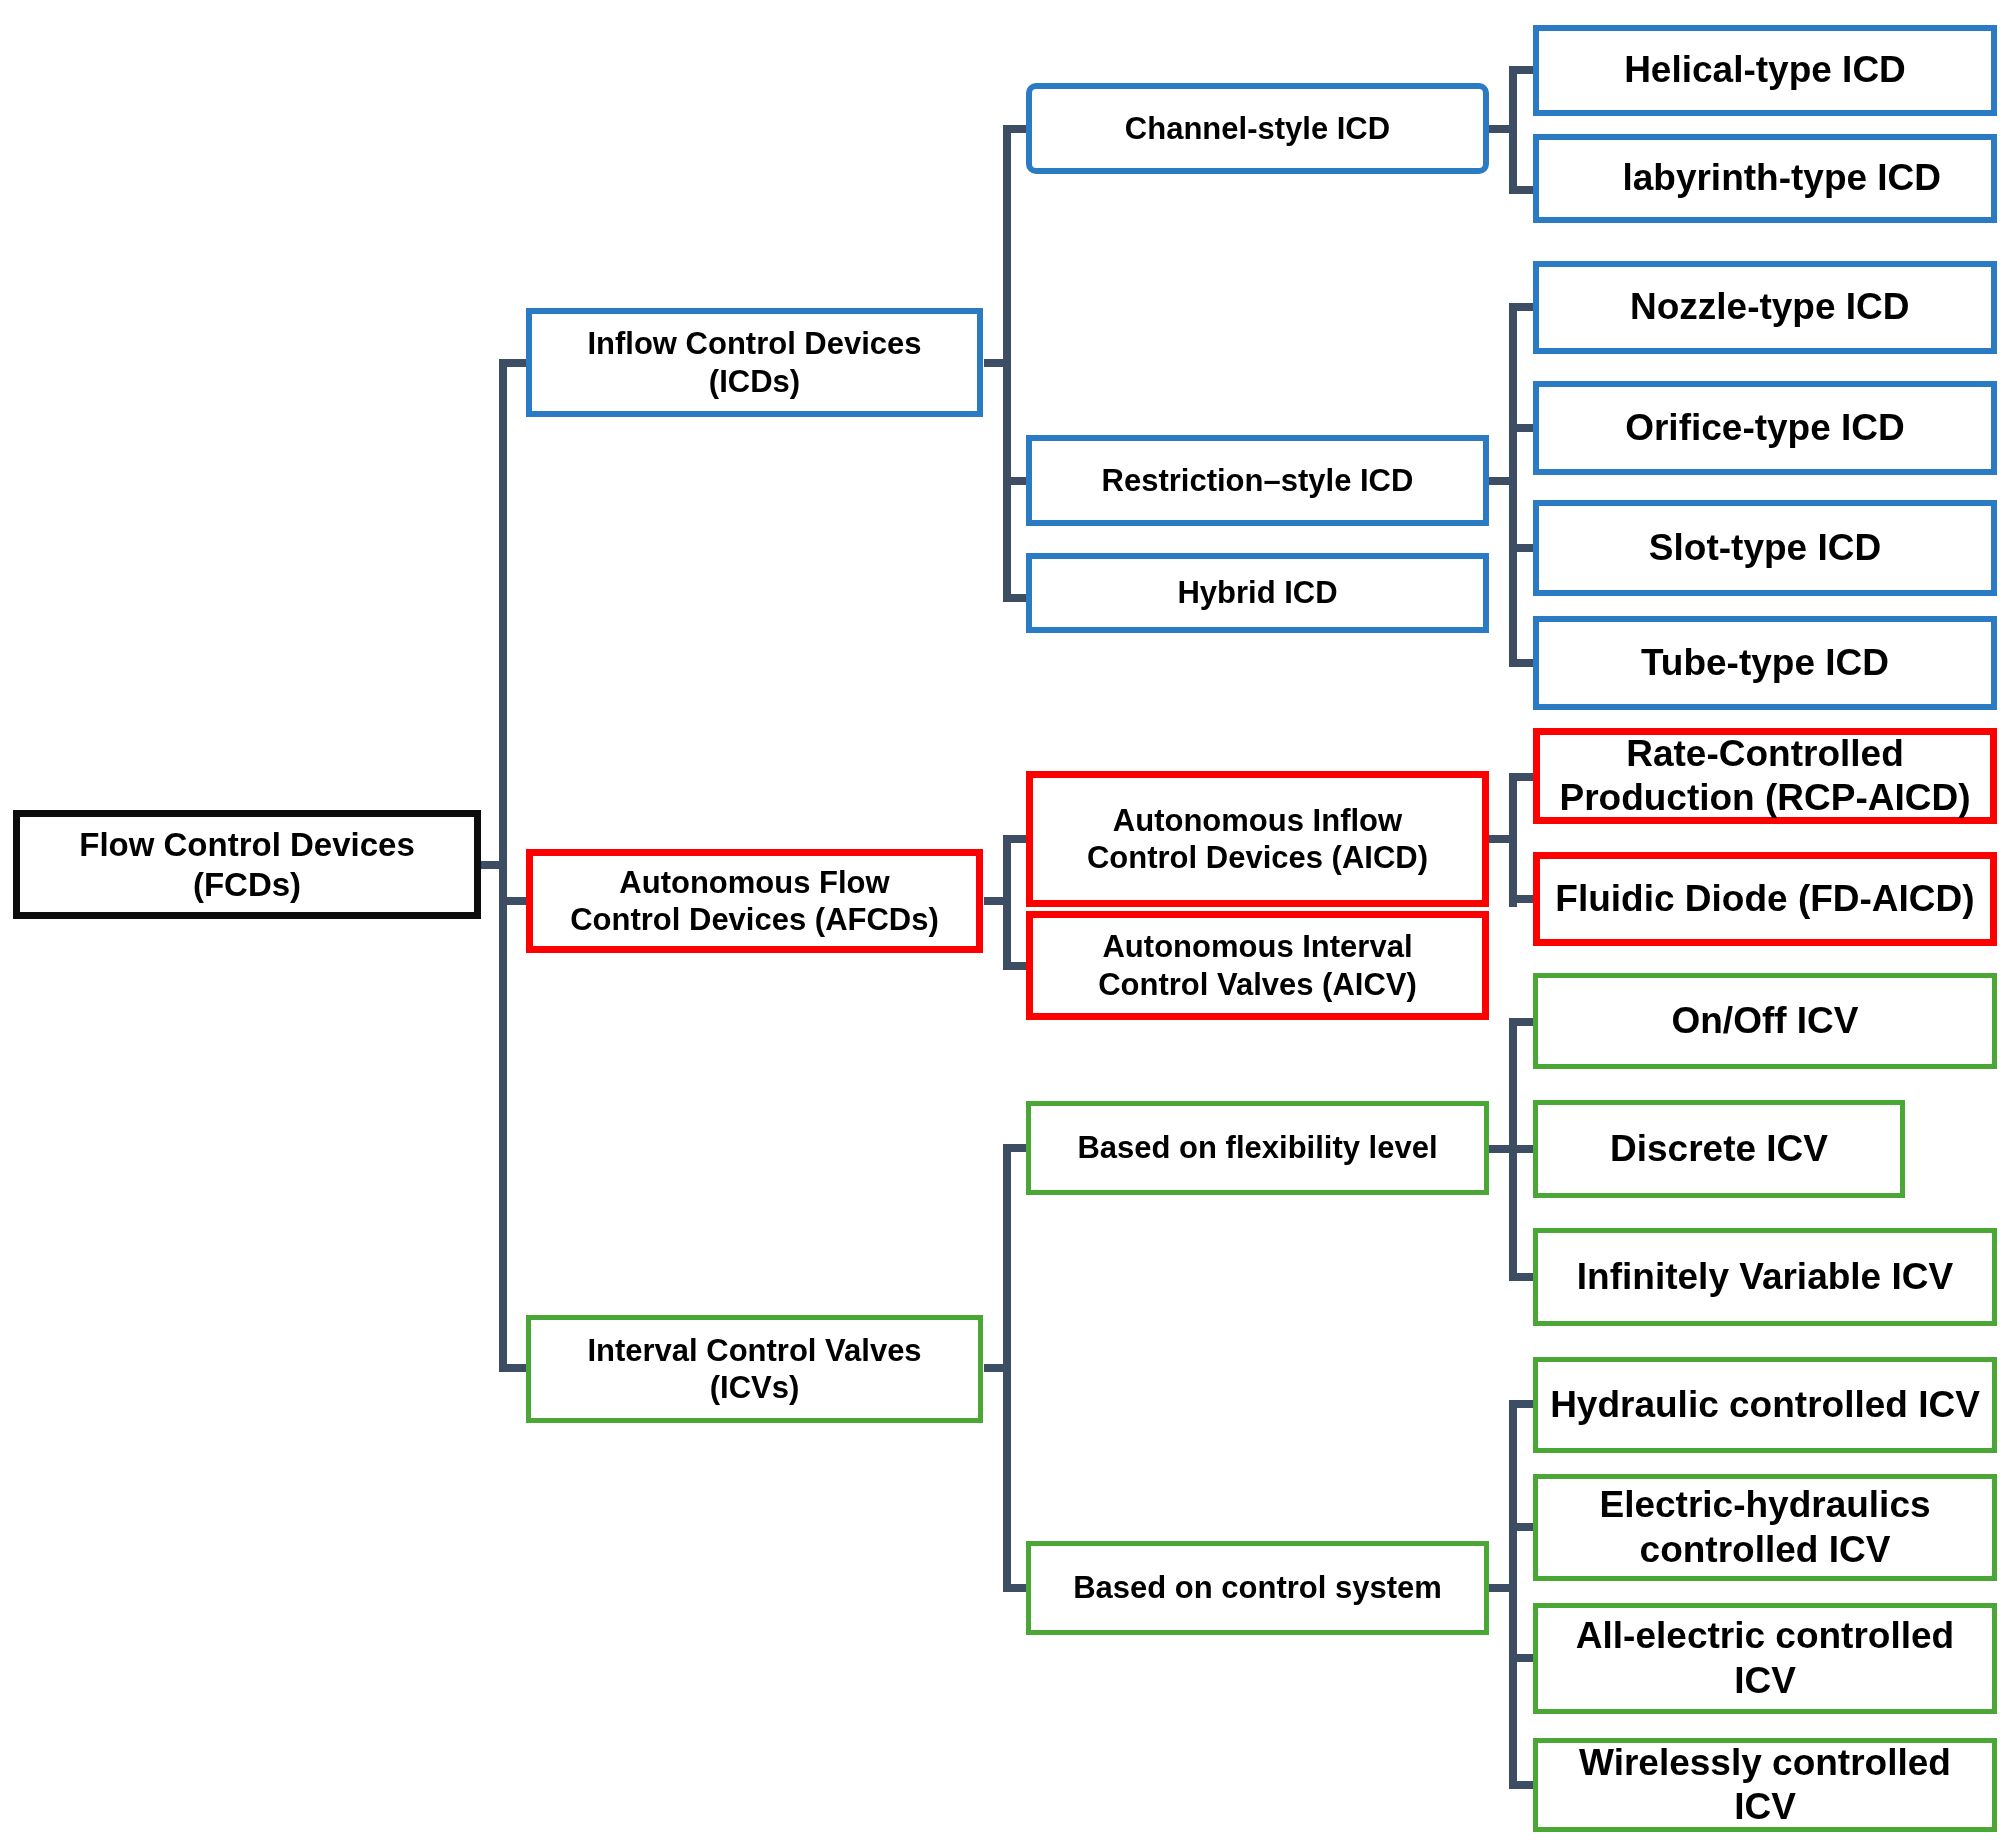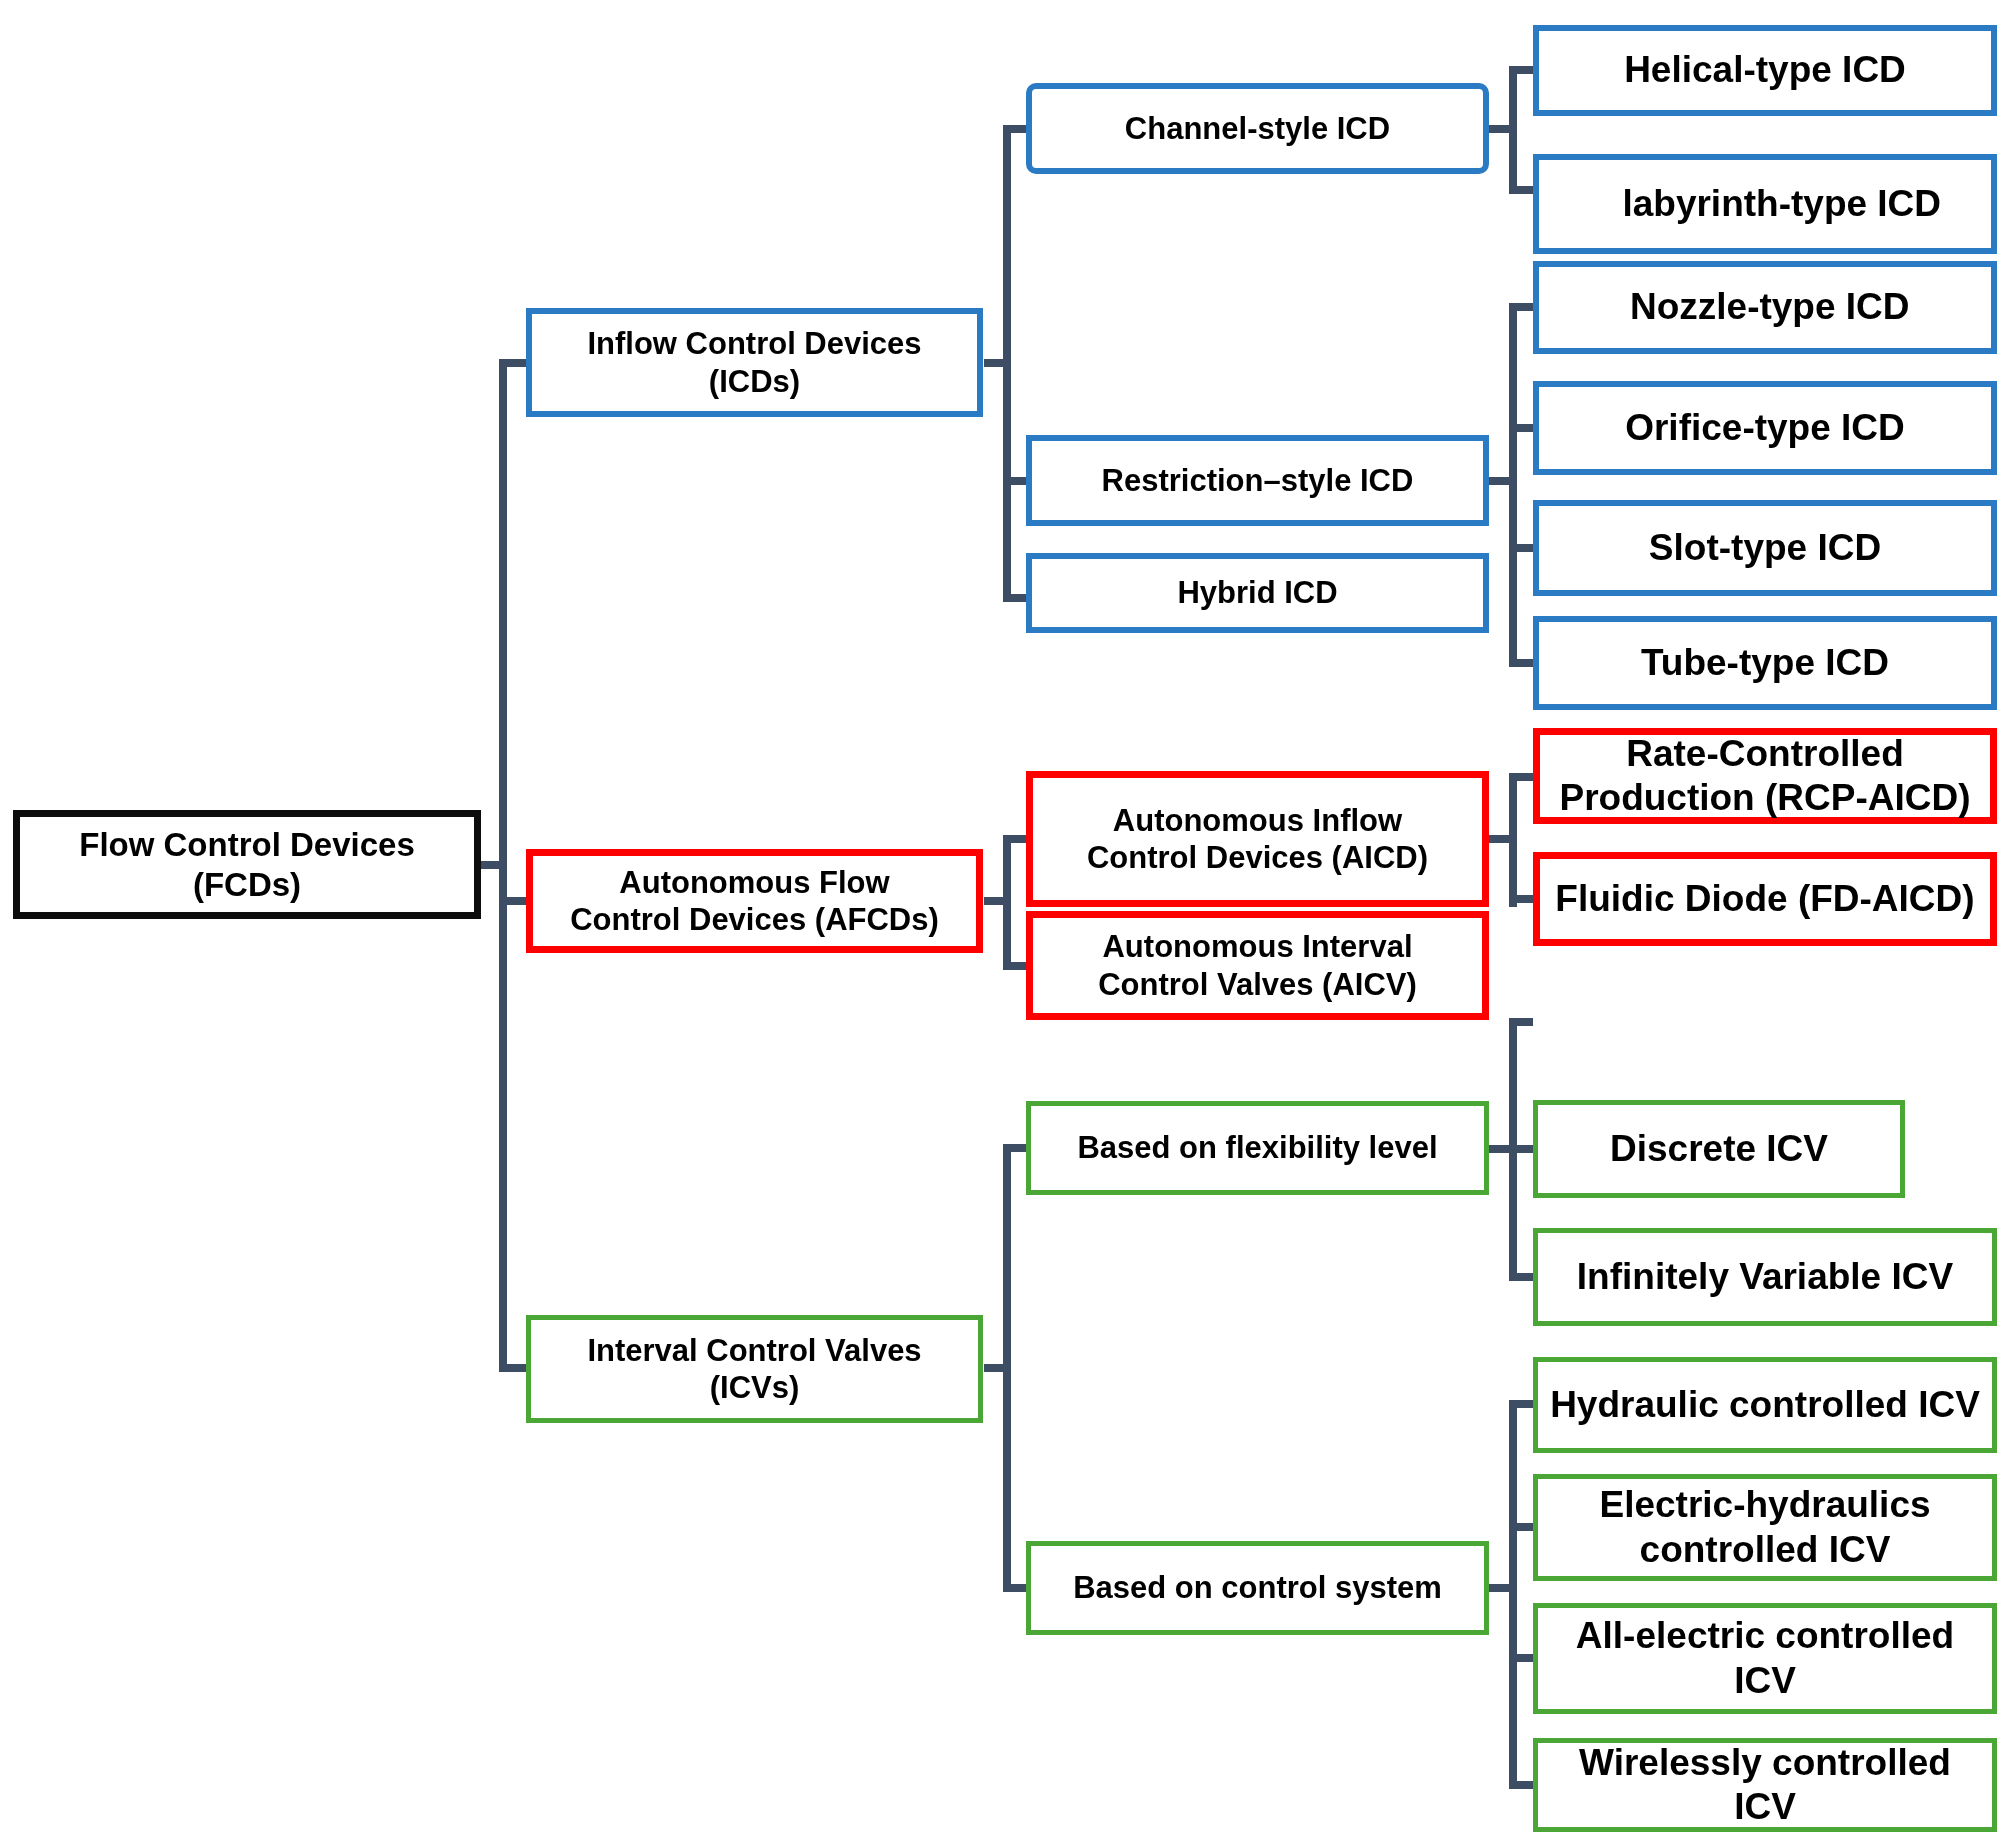--- a/index.html
+++ b/index.html
@@ -103,28 +103,29 @@
   <div class="node b-blue" style="left:1026px;top:435px;width:463px;height:91px;">Restriction–style ICD</div>
   <div class="node b-blue" style="left:1026px;top:553px;width:463px;height:80px;">Hybrid ICD</div>
   <div class="node b-red" style="left:1026px;top:771px;width:463px;height:136px;">Autonomous Inflow
 Control Devices (AICD)</div>
   <div class="node b-red" style="left:1026px;top:911px;width:463px;height:109px;">Autonomous Interval
 Control Valves (AICV)</div>
   <div class="node b-green" style="left:1026px;top:1101px;width:463px;height:94px;">Based on flexibility level</div>
   <div class="node b-green" style="left:1026px;top:1541px;width:463px;height:94px;">Based on control system</div>
 
   <div class="node b-blue leaf" style="left:1533px;top:25px;width:464px;height:91px;">Helical-type ICD</div>
-  <div class="node b-blue leaf" style="left:1533px;top:154px;width:464px;height:100px;padding-left:40px;">labyrinth-type ICD</div>
+  <div class="node b-blue leaf" style="left:1533px;top:134px;width:464px;height:89px;padding-left:40px;">labyrinth-type ICD</div>
   <div class="node b-blue leaf" style="left:1533px;top:261px;width:464px;height:93px;padding-left:16px;">Nozzle-type ICD</div>
   <div class="node b-blue leaf" style="left:1533px;top:381px;width:464px;height:94px;">Orifice-type ICD</div>
   <div class="node b-blue leaf" style="left:1533px;top:500px;width:464px;height:96px;">Slot-type ICD</div>
   <div class="node b-blue leaf" style="left:1533px;top:616px;width:464px;height:94px;">Tube-type ICD</div>
   <div class="node b-red leaf" style="left:1533px;top:728px;width:464px;height:96px;">Rate-Controlled
 Production (RCP-AICD)</div>
   <div class="node b-red leaf" style="left:1533px;top:852px;width:464px;height:94px;">Fluidic Diode (FD-AICD)</div>
+  <div class="node b-green leaf" style="left:1533px;top:973px;width:464px;height:96px;">On/Off ICV</div>
   <div class="node b-green leaf" style="left:1533px;top:1100px;width:372px;height:98px;">Discrete ICV</div>
   <div class="node b-green leaf" style="left:1533px;top:1228px;width:464px;height:98px;">Infinitely Variable ICV</div>
   <div class="node b-green leaf" style="left:1533px;top:1357px;width:464px;height:96px;">Hydraulic controlled ICV</div>
   <div class="node b-green leaf" style="left:1533px;top:1474px;width:464px;height:107px;">Electric-hydraulics
 controlled ICV</div>
   <div class="node b-green leaf" style="left:1533px;top:1603px;width:464px;height:111px;">All-electric controlled
 ICV</div>
   <div class="node b-green leaf" style="left:1533px;top:1738px;width:464px;height:94px;">Wirelessly controlled ICV</div>
 
 </div>

